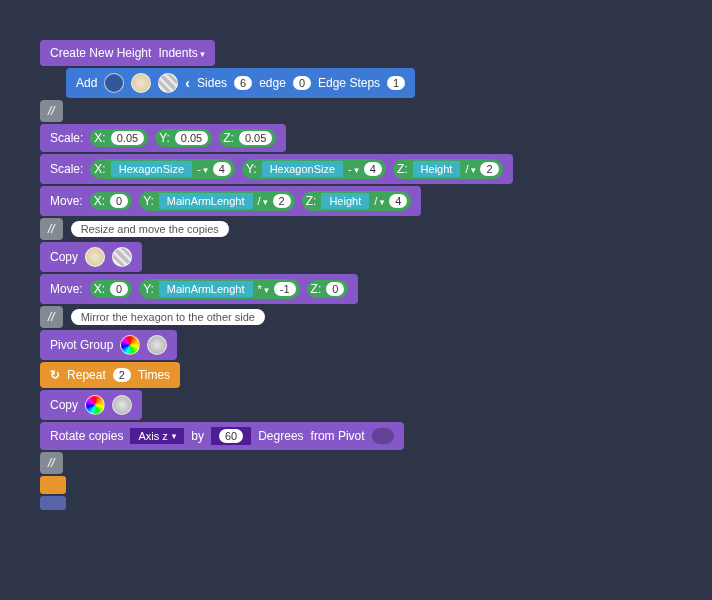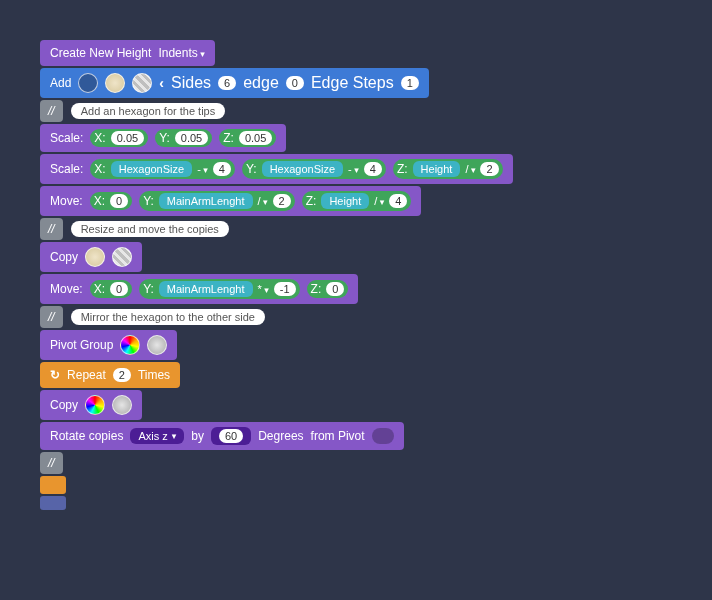--- a/index.html
+++ b/index.html
@@ -16,39 +16,39 @@
   .block {
     display: inline-flex;
     align-items: center;
     gap: 7px;
     padding: 5px 10px 5px 10px;
     border-radius: 4px;
     min-height: 26px;
     font-size: 12px;
   }
   .purple { background: #8557c7; }
-  .blue   { background: #3d7ad6; }
+  .blue   { background: #3d7ad6; margin-left: 26px; }
   .green  { background: #4c1d95; }
   .teal   { background: #3cb3c4; }
   .orange { background: #e8952e; }
   .darkstub { background: #5764a8; }
   .pill {
     background: #fff;
     color: #333;
     border-radius: 12px;
     padding: 1px 8px;
     font-size: 11px;
     min-width: 18px;
     text-align: center;
     display: inline-block;
   }
   .pill.small { padding: 1px 6px; }
-  .innerlabel { font-size: 16px; }
+  .innerlabel { font-size: 12px; }
   .varpill {
-    border-radius: 6px;
+    border-radius: 0;
     padding: 2px 8px;
     font-size: 11px;
     display: inline-flex;
     align-items: center;
     gap: 4px;
   }
   .swatch {
     width: 20px; height: 20px; border-radius: 50%;
     border: 1px solid rgba(255,255,255,.7);
     display: inline-block;
@@ -103,21 +103,20 @@
     <span class="innerlabel">Sides</span>
     <span class="pill small">6</span>
     <span class="innerlabel">edge</span>
     <span class="pill small">0</span>
     <span class="innerlabel">Edge Steps</span>
     <span class="pill small">1</span>
   </div>
 
   <div class="commentrow">
     <span class="slash">//</span>
-    <span class="comment-pill">Add an hexagon for the tips</span>
   </div>
 
   <div class="block purple">
     <span>Scale:</span>
     <span class="field">
         <span class="lbl">X:</span>
         <span class="pill small">0.05</span>
       </span>
     <span class="field">
         <span class="lbl">Y:</span>

